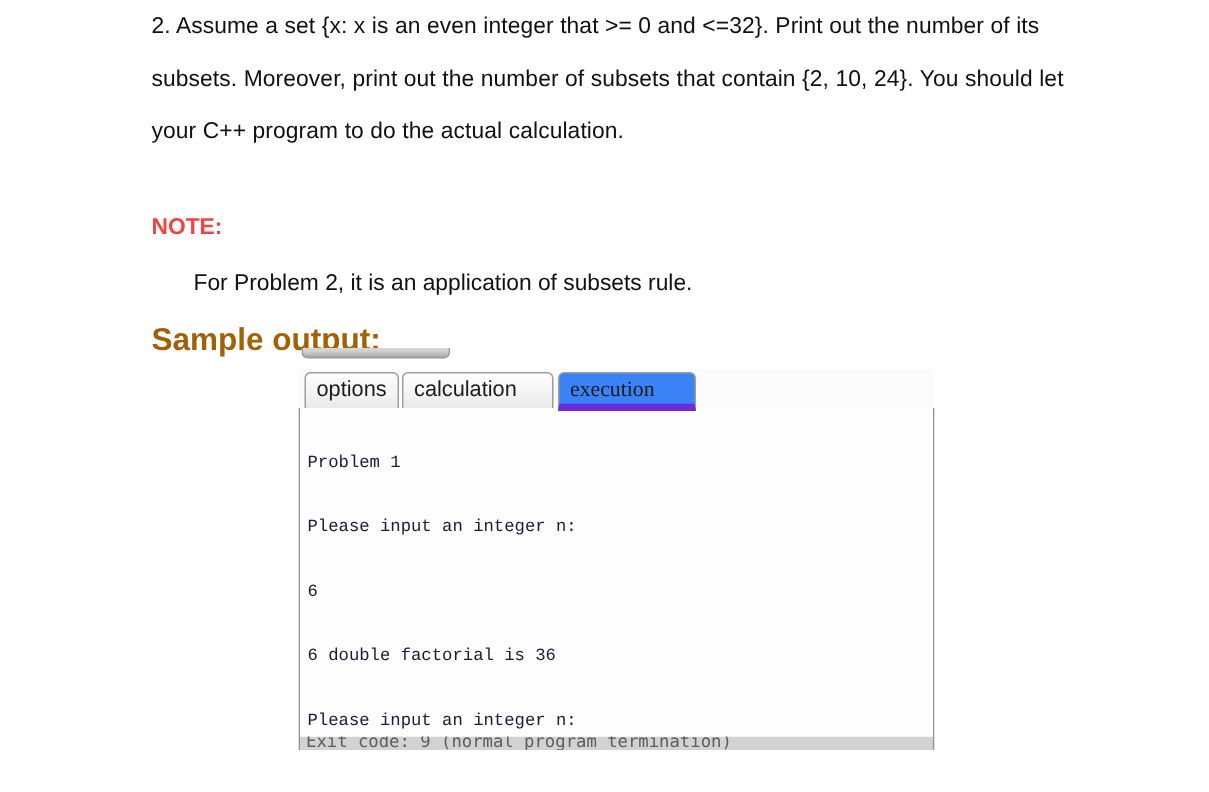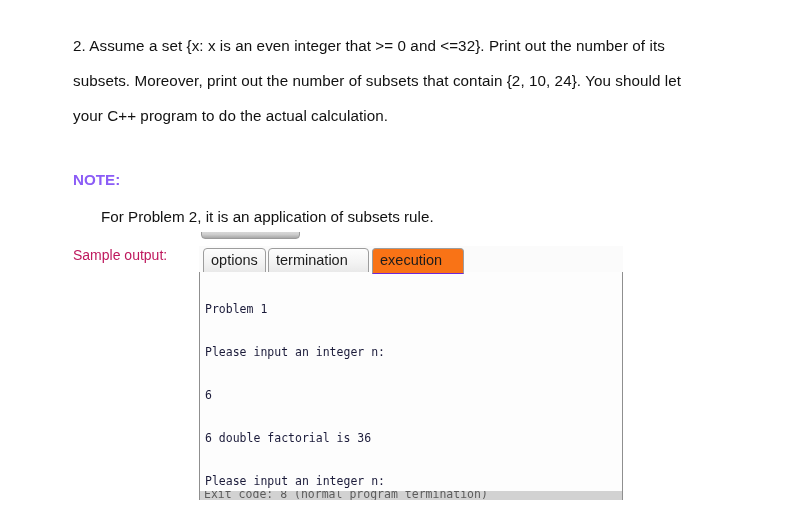--- a/index.html
+++ b/index.html
@@ -13,50 +13,49 @@
     position: relative;
     overflow: hidden;
     font-family: "Liberation Sans", sans-serif;
     color: #0d0d0d;
     -webkit-font-smoothing: antialiased;
   }
 
   
   .doc {
     position: absolute;
-    left: 73px;
+    left: 101px;
     top: 0;
     width: 640px;
-    margin-top: 28px;
   }
   .para {
     font-size: 15.2px;
     line-height: 35px;
     color: #111111;
     letter-spacing: 0.005em;
     text-align: left;
   }
   .note-label {
     font-size: 15.2px;
     font-weight: bold;
-    color: #8b5cf6;
+    color: #ef4444;
     margin-top: 37px;
     line-height: 20px;
   }
   .note-body {
     font-size: 15.2px;
     color: #111111;
     margin-top: 17px;
     padding-left: 28px;
     line-height: 20px;
   }
   .sample-label {
-    font-size: 14px;
-    font-weight: normal;
-    color: #be185d;
+    font-size: 21px;
+    font-weight: bold;
+    color: #a16207;
     margin-top: 18px;
     line-height: 20px;
   }
 
   
   .console-panel {
     position: absolute;
     left: 199px;
     top: 232px;
     width: 424px;
@@ -105,24 +104,25 @@
     border-top-right-radius: 4px;
     background: linear-gradient(to bottom, #fdfdfd 0%, #f4f4f4 55%, #e9e9e9 100%);
     font-size: 14.5px;
     line-height: 23px;
     color: #1c1c1c;
     padding: 0 7px;
     white-space: nowrap;
     font-family: "Liberation Sans", sans-serif;
   }
   .tab.active {
-    background: #f97316;
-    border-bottom: 1px solid #6d28d9;
+    background: #3b82f6;
+    border-bottom: 5px solid #6d28d9;
     height: 26px;
     z-index: 3;
+    font-family: Liberation Serif, serif;
   }
   .tab-options      { left: 4px;   width: 63px; }
   .tab-compilation  { left: 69px;  width: 101px; }
   .tab-execution    { left: 173px; width: 92px; }
 
   .console-body {
     position: absolute;
     left: 0;
     top: 40px;
     width: 424px;
@@ -137,21 +137,21 @@
     position: absolute;
     left: 5px;
     top: 1px;
     font-family: "DejaVu Sans Mono", "Liberation Mono", monospace;
     font-size: 11.5px;
     line-height: 14.35px;
     color: #1b1b3a;
     white-space: pre;
     letter-spacing: 0px;
   }
-  .console-line { height: 14.35px; }
+  .console-line { height: 14.35px; font-family: Liberation Mono, monospace; }
 
   .exit-line {
     position: absolute;
     left: 1px;
     top: 259px;
     width: 422px;
     height: 9px;
     overflow: hidden;
   }
   .exit-line .exit-inner {
@@ -187,21 +187,21 @@
 </div>
 
 <div class="console-panel">
 
   <div class="top-bar-clip">
     <div class="bar"></div>
   </div>
 
   <div class="tabstrip">
     <div class="tab tab-options">options</div>
-    <div class="tab tab-compilation">termination</div>
+    <div class="tab tab-compilation">calculation</div>
     <div class="tab tab-execution active">execution</div>
   </div>
 
   <div class="console-body">
     <div class="console-text">
       <div class="console-line">Problem 1</div>
       <div class="console-line">Please input an integer n:</div>
       <div class="console-line">6</div>
       <div class="console-line">6 double factorial is 36</div>
       <div class="console-line">Please input an integer n:</div>
@@ -212,17 +212,17 @@
       
       
       
       
       
     </div>
   </div>
 
   <div class="exit-line">
     <div class="exit-inner">
-      <div class="exit-text">Exit code: 8 (normal program termination)</div>
+      <div class="exit-text">Exit code: 9 (normal program termination)</div>
     </div>
   </div>
 
 </div>
 
 </body></html>

